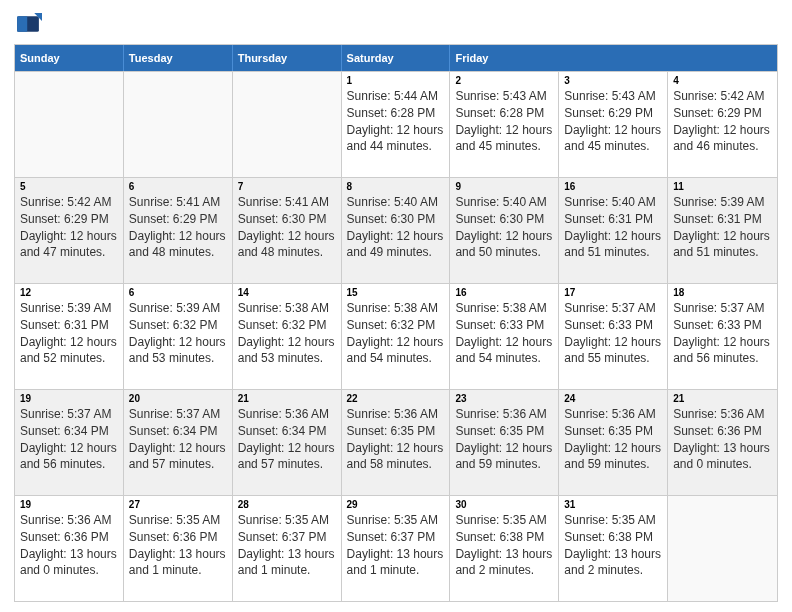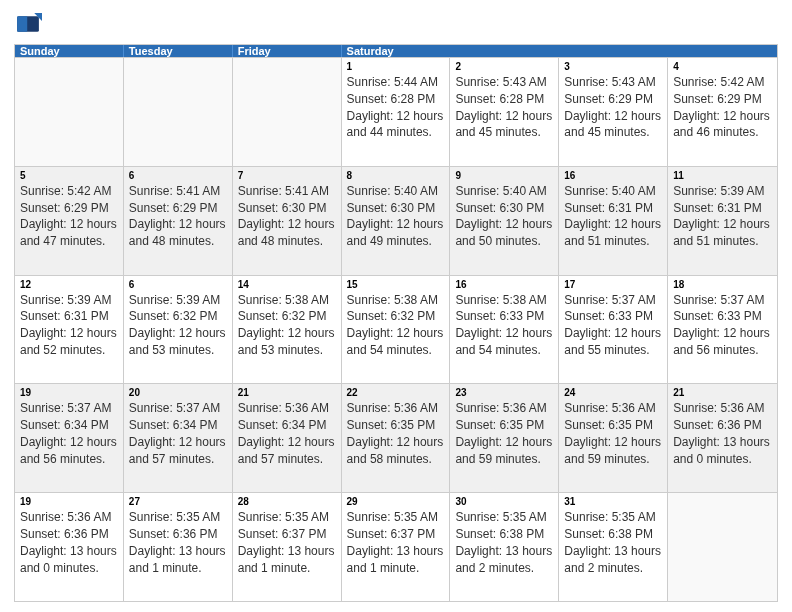--- a/index.html
+++ b/index.html
@@ -60,21 +60,21 @@
     }
     .cal-header-row {
       display: grid;
       grid-template-columns: repeat(7, 1fr);
       background: #2a6db5;
     }
     .cal-header-cell {
       color: #fff;
       font-size: 11px;
       font-weight: bold;
-      padding: 0 5px;
+      padding: 7px 5px;
       text-align: left;
       border-right: 1px solid #4a8dd5;
     }
     .cal-header-cell:last-child {
       border-right: none;
     }
     .cal-body {
       flex: 1;
       display: flex;
       flex-direction: column;
@@ -137,22 +137,23 @@
     <div class="title-block">
       <div class="month-title"></div>
       <div class="location-title"></div>
     </div>
   </div>
 
   <div class="calendar">
     <div class="cal-header-row">
     <div class="cal-header-cell">Sunday</div>
         <div class="cal-header-cell">Tuesday</div>
+        <div class="cal-header-cell">Thursday</div>
+        <div class="cal-header-cell">Saturday</div>
         <div class="cal-header-cell">Friday</div>
-        <div class="cal-header-cell">Saturday</div>
       </div>
     <div class="cal-body">
     <div class="cal-row">
           <div class="cal-cell empty"></div>
           <div class="cal-cell empty"></div>
           <div class="cal-cell empty"></div>
           <div class="cal-cell">
             <span class="day-num">1</span>
             <div class="day-info">Sunrise: 5:44 AM<br>Sunset: 6:28 PM<br>Daylight: 12 hours<br>and 44 minutes.</div>
           </div>

